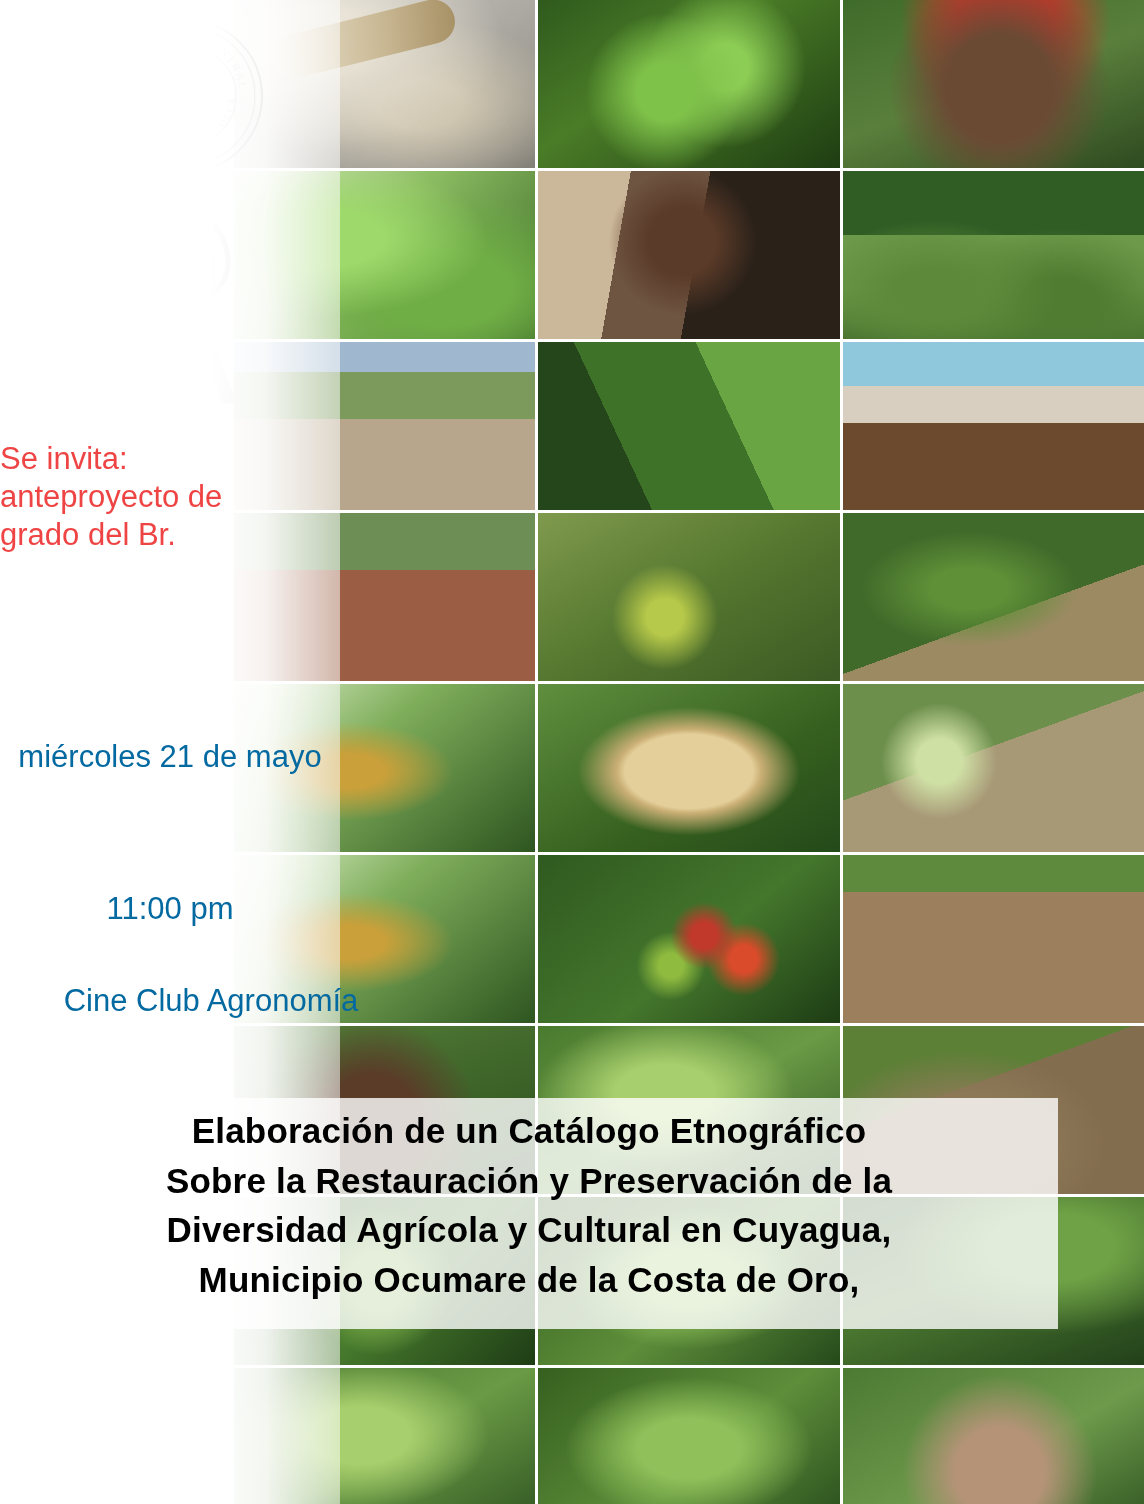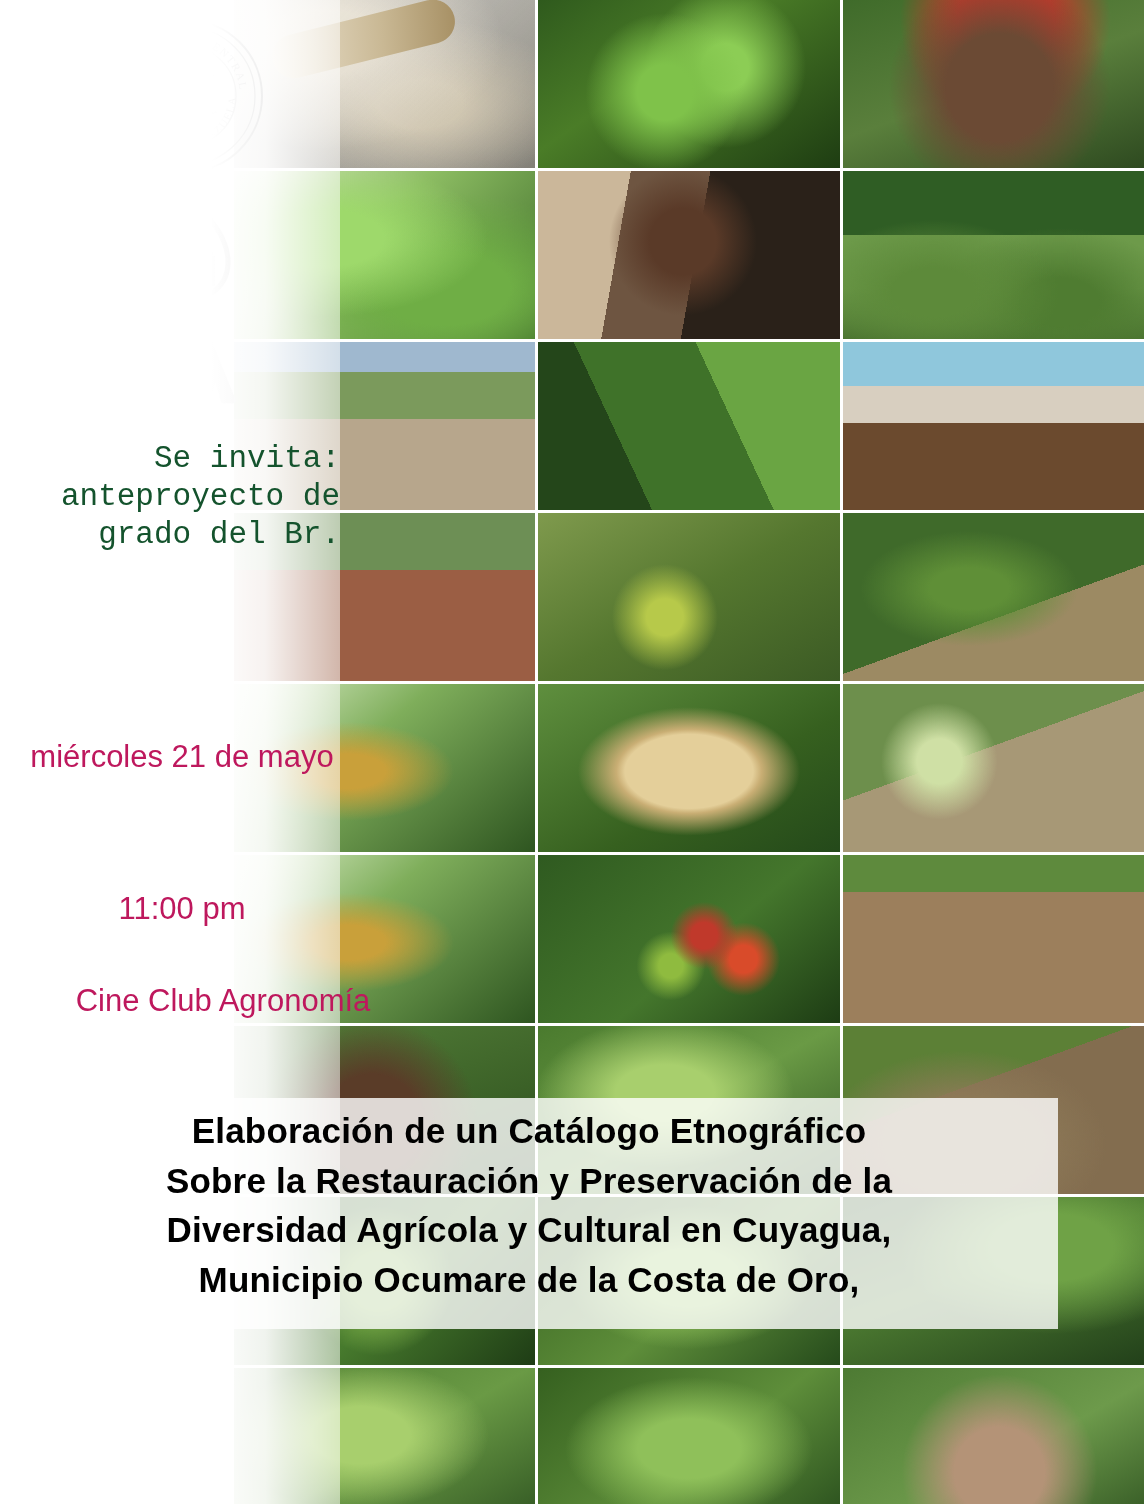--- a/index.html
+++ b/index.html
@@ -202,41 +202,39 @@
   }
   .logo-ucv { width: 160px; height: 160px; }
   .logo-fagro { width: 100px; height: 110px; margin-top: 4px;}
   .logo-fa { width: 132px; height: 86px; margin-top: 6px;}
 
   .invite-block {
     position: absolute;
     left: 0;
     top: 440px;
     width: 340px;
-    text-align: right;
-    color: #14532d;
+    text-align: left;
+    color: #ef4444;
     font-size: 31px;
     line-height: 1.22;
     z-index: 6;
-    font-family: Liberation Mono, monospace;
   }
   .invite-block .line { display: block; }
 
   .date-block,
   .time-block,
   .place-block {
     position: absolute;
     left: 0;
     width: 340px;
     text-align: center;
-    color: #be185d;
+    color: #0369a1;
     font-size: 31px;
     line-height: 1.22;
     z-index: 6;
-    padding-left: 12px;
   }
   .date-block { top: 738px; }
   .time-block { top: 890px; }
   .place-block { top: 982px; margin-left: 41px; }
 
   
   .title-banner {
     position: absolute;
     left: 0;
     top: 1098px;

